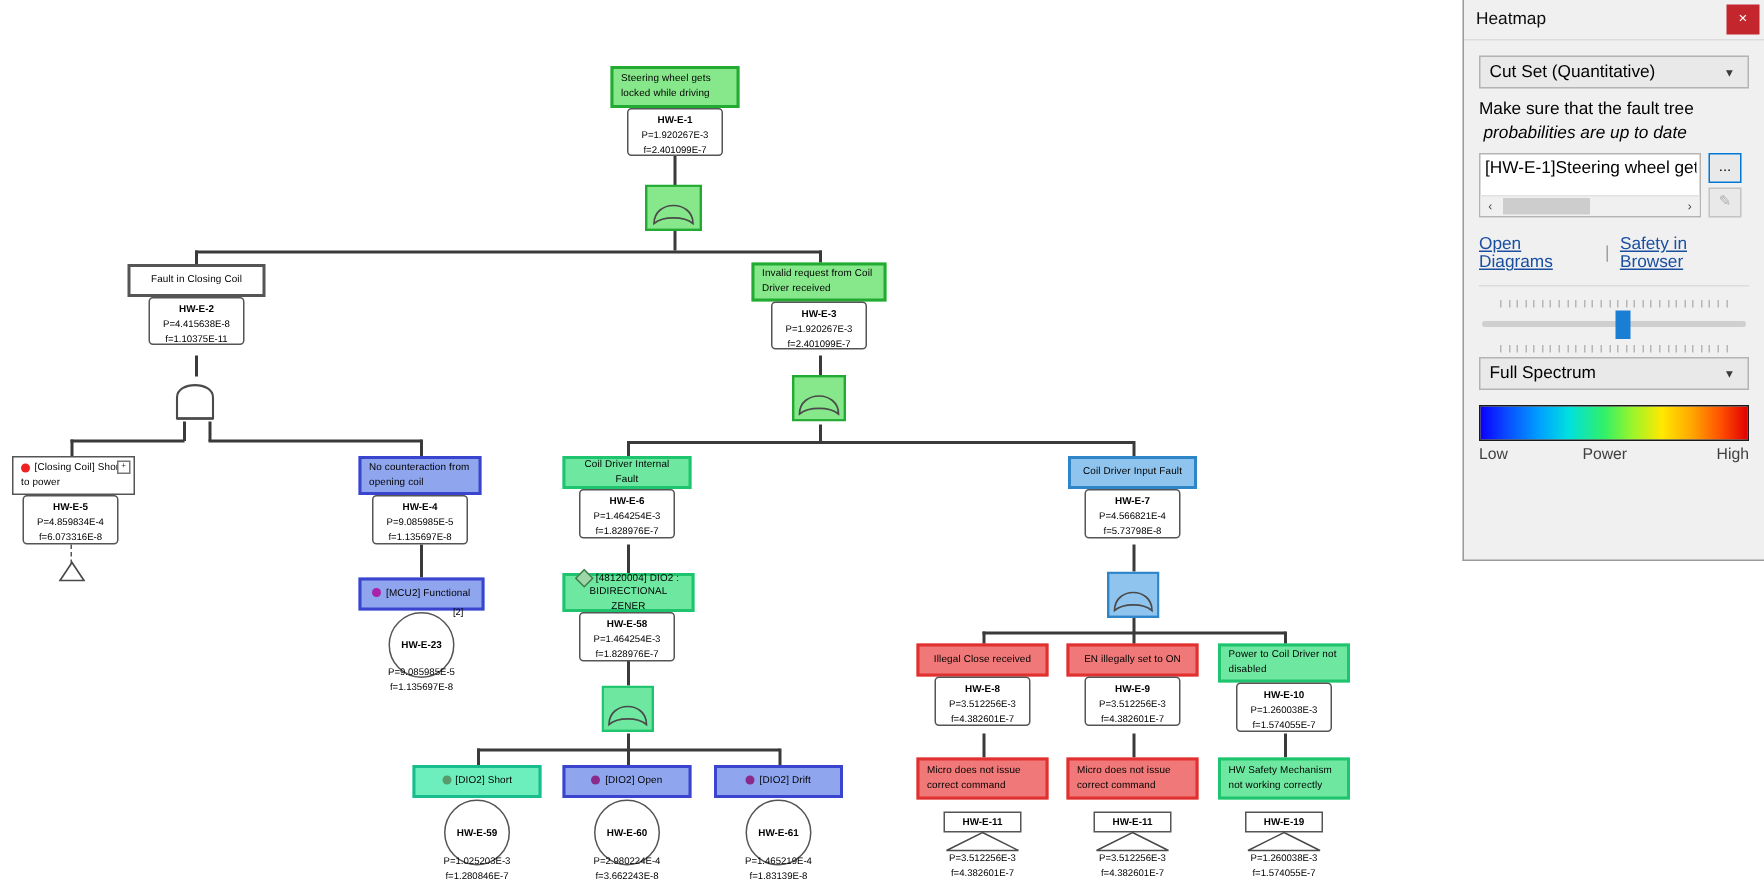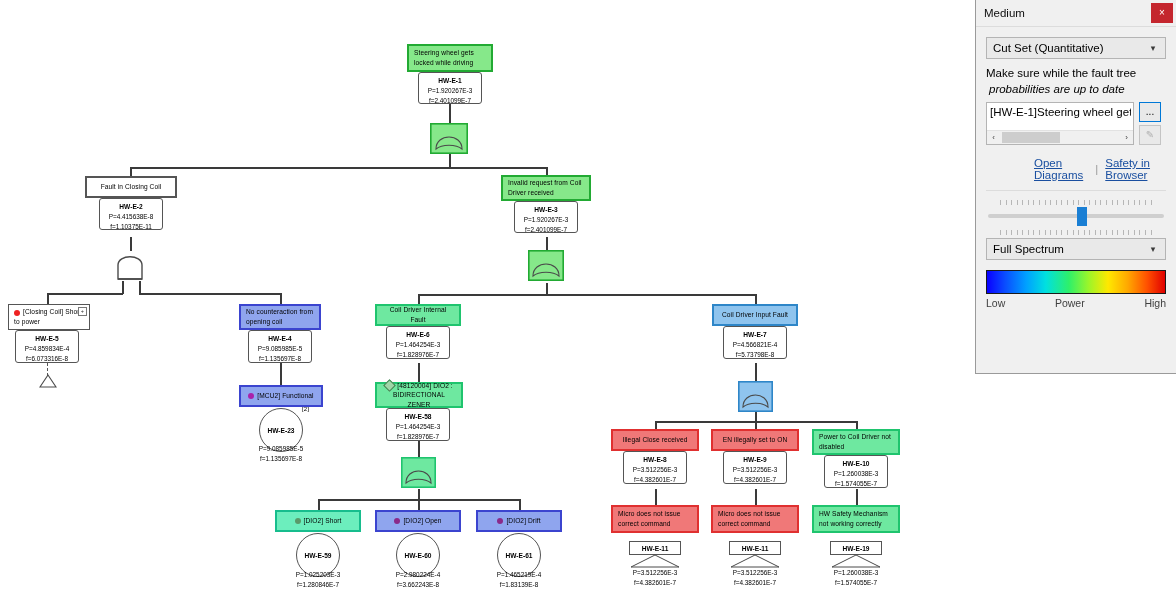--- a/index.html
+++ b/index.html
@@ -115,21 +115,21 @@
   .hscroll .ar { width:13px; text-align:center; font-size:8px; color:#404040; cursor:pointer; }
   .hscroll .track { flex:1; height:11px; position:relative; }
   .hscroll .thumb { position:absolute; left:2px; top:0; width:58px; height:11px; background:#cdcdcd; }
   .sidebtns { margin-left:5px; }
   .sqbtn {
     box-sizing:border-box; width:22px; height:20px; margin-bottom:3px;
     background:#e9e9e9; border:1px solid #0078d7;
     font-size:10px; line-height:18px; text-align:center; cursor:pointer;
   }
   .sqbtn.dim { border-color:#c4c4c4; color:#b0b0b0; }
-  .links { margin-top:9px; display:flex; align-items:center; font-size:11.5px;margin-left:48px; }
+  .links { margin-top:9px; display:flex; align-items:center; font-size:11.5px; }
   .links a { color:#1a4fa0; text-decoration:underline; cursor:pointer; }
   .links .sep { color:#9a9a9a; margin:0 7px; }
   .hr { height:1px; background:#dcdcdc; margin:9px 0 9px 0; }
   .bigbtn {
     box-sizing:border-box; width:100%; height:23px;
     background:#dceaf7; border:1px solid #5a9bd5;
     font-size:12px; text-align:center; line-height:21px; cursor:pointer;
   }
   .sliderwrap { margin-top:7px; height:38px; position:relative; }
   .ticks { position:absolute; left:14px; right:14px; height:6px; display:flex; justify-content:space-between; }
@@ -432,30 +432,30 @@
     </svg>
   </div>
   <div class="id-plain" style="left:824px; top:568px; width:64px;">
     <span>P=1.260038E-3</span><br>
     <span>f=1.574055E-7</span>
   </div>
 </div>
 
 <div id="panel">
   <div class="titlebar">
-    <span class="t">Medium</span>
+    <span class="t">Heatmap</span>
     <div class="closebtn">×</div>
   </div>
   <div class="pbody">
     <div class="combo">
       <span class="cv">Cut Set (Quantitative)</span>
       <span class="chev">▾</span>
     </div>
     <div class="hint">
-      <span>Make sure while the fault tree</span>
+      <span>Make sure that the fault tree</span>
       <span>probabilities are up to date</span>
     </div>
     <div class="inputrow">
       <div class="txtwrap">
         <div class="val">[HW-E-1]Steering wheel gets l</div>
         <div class="hscroll">
           <span class="ar">‹</span>
           <span class="track">
               <span class="thumb"></span>
             </span>

